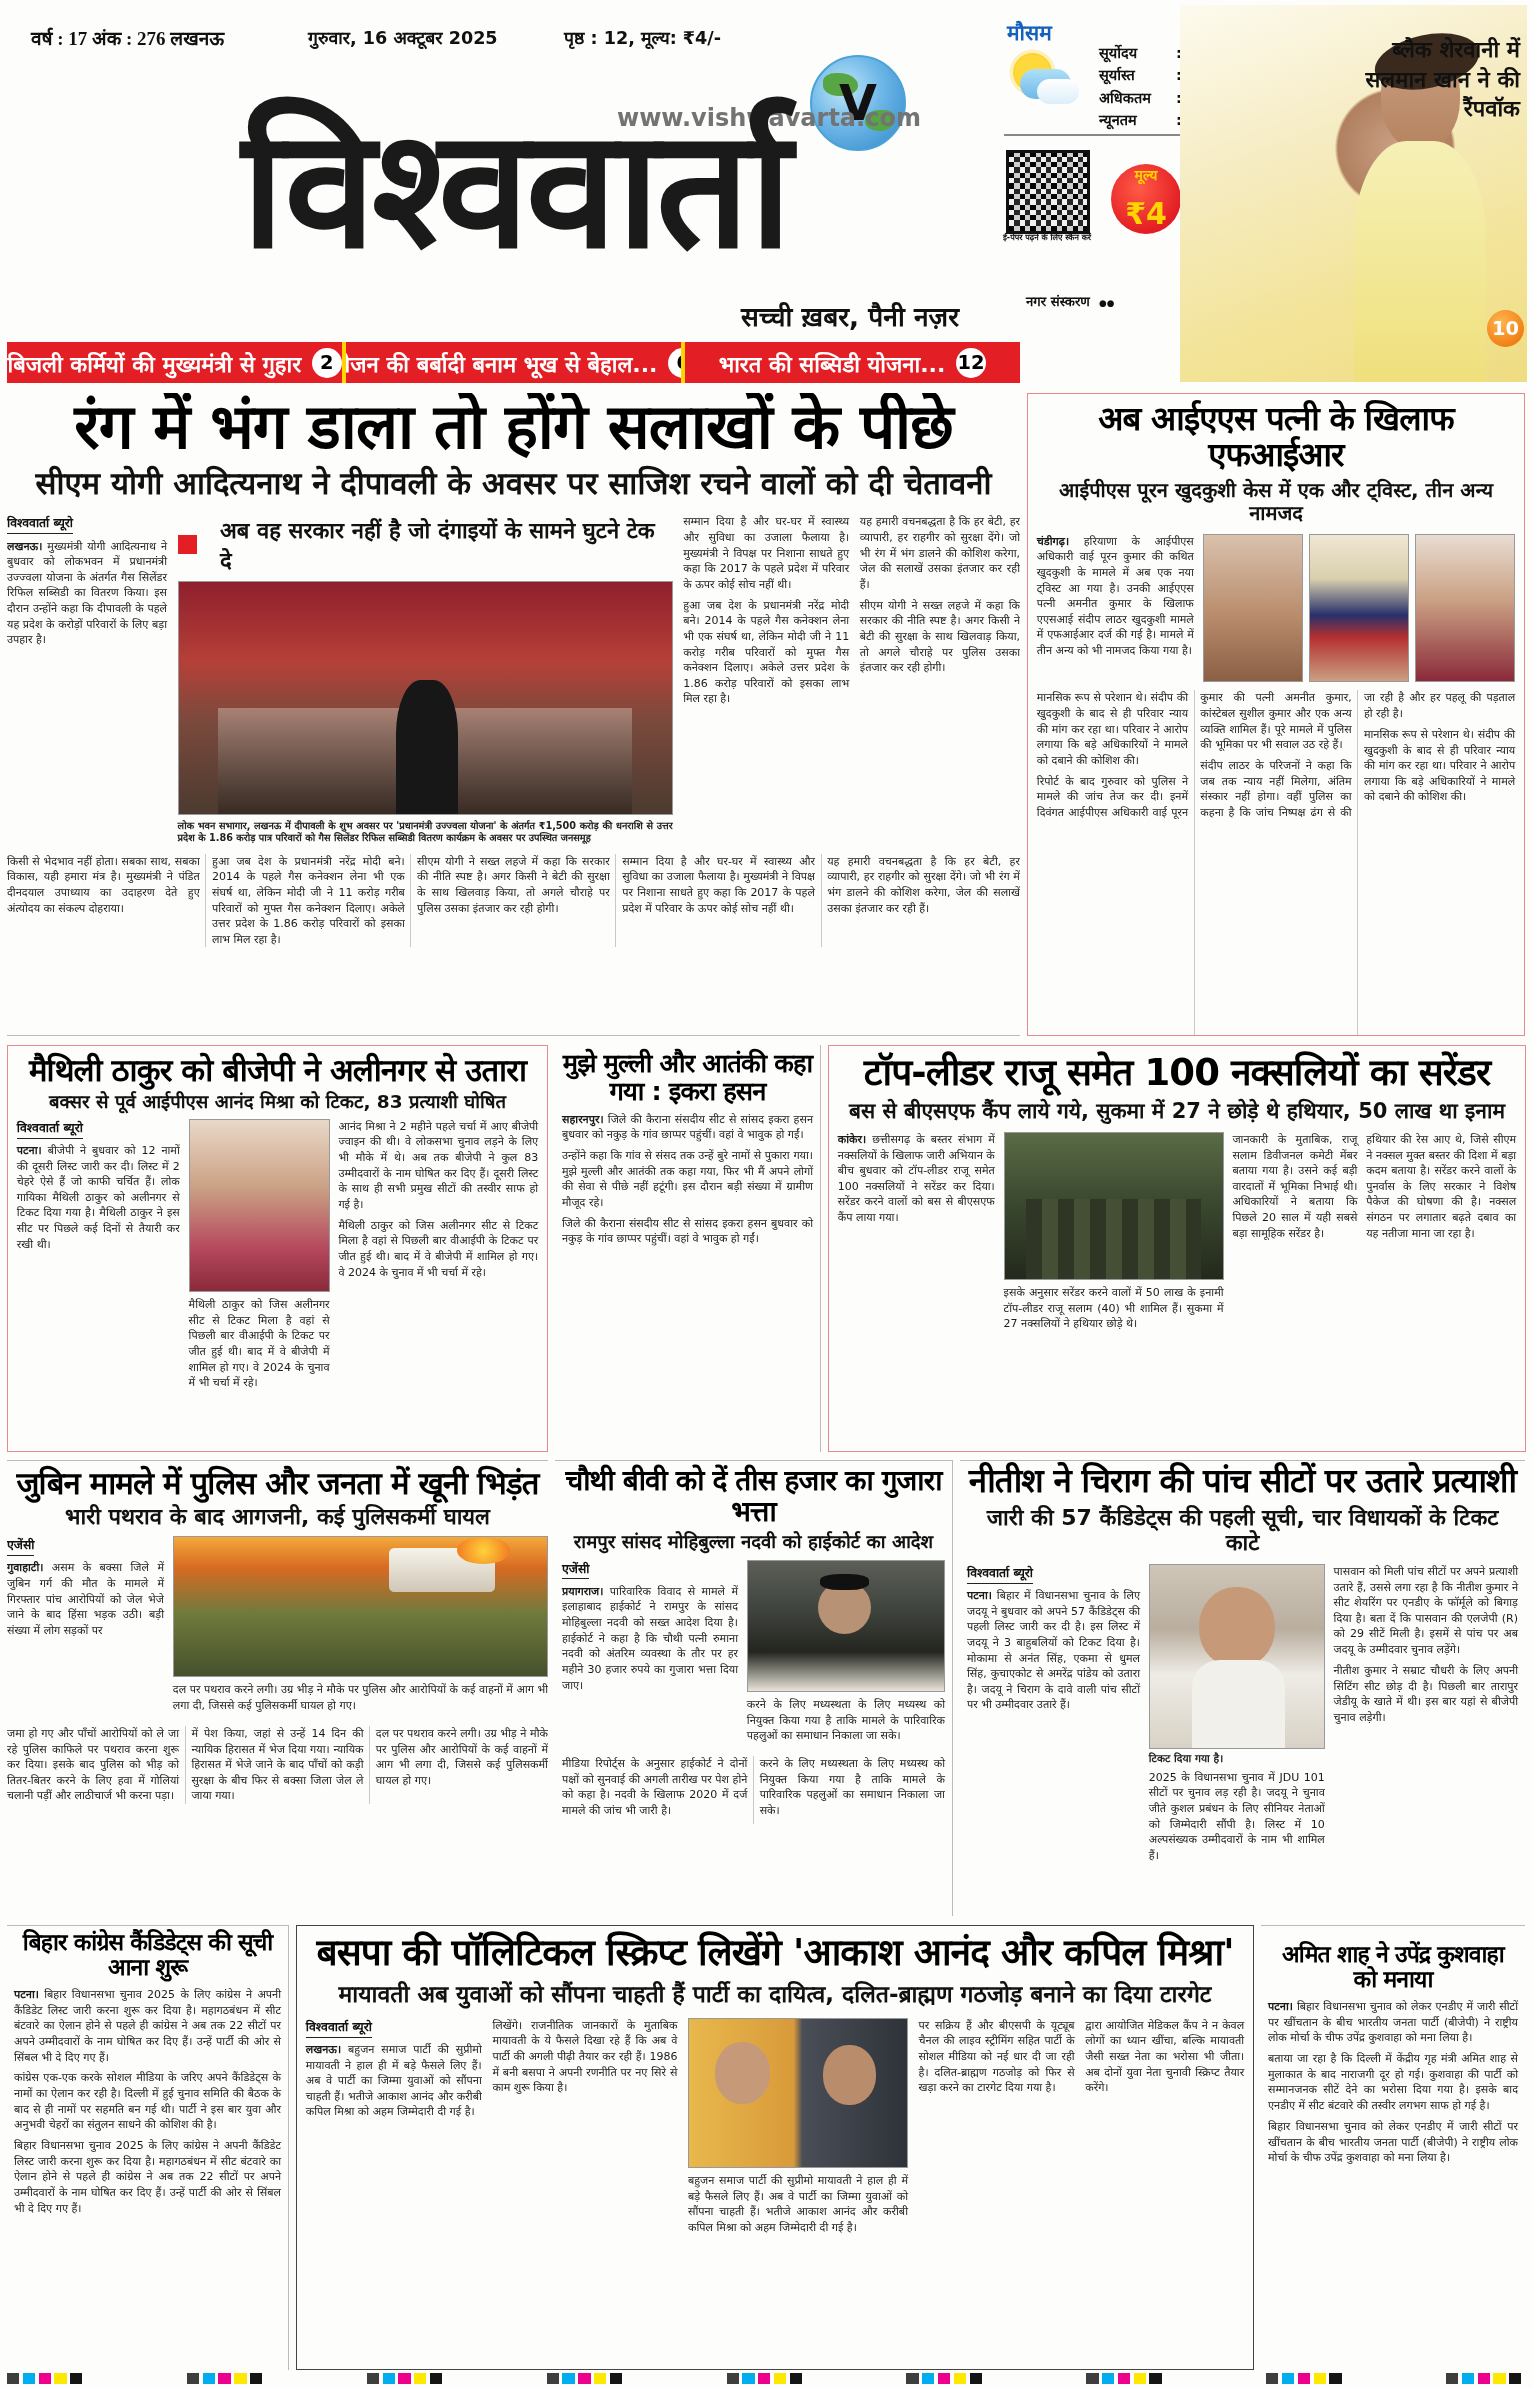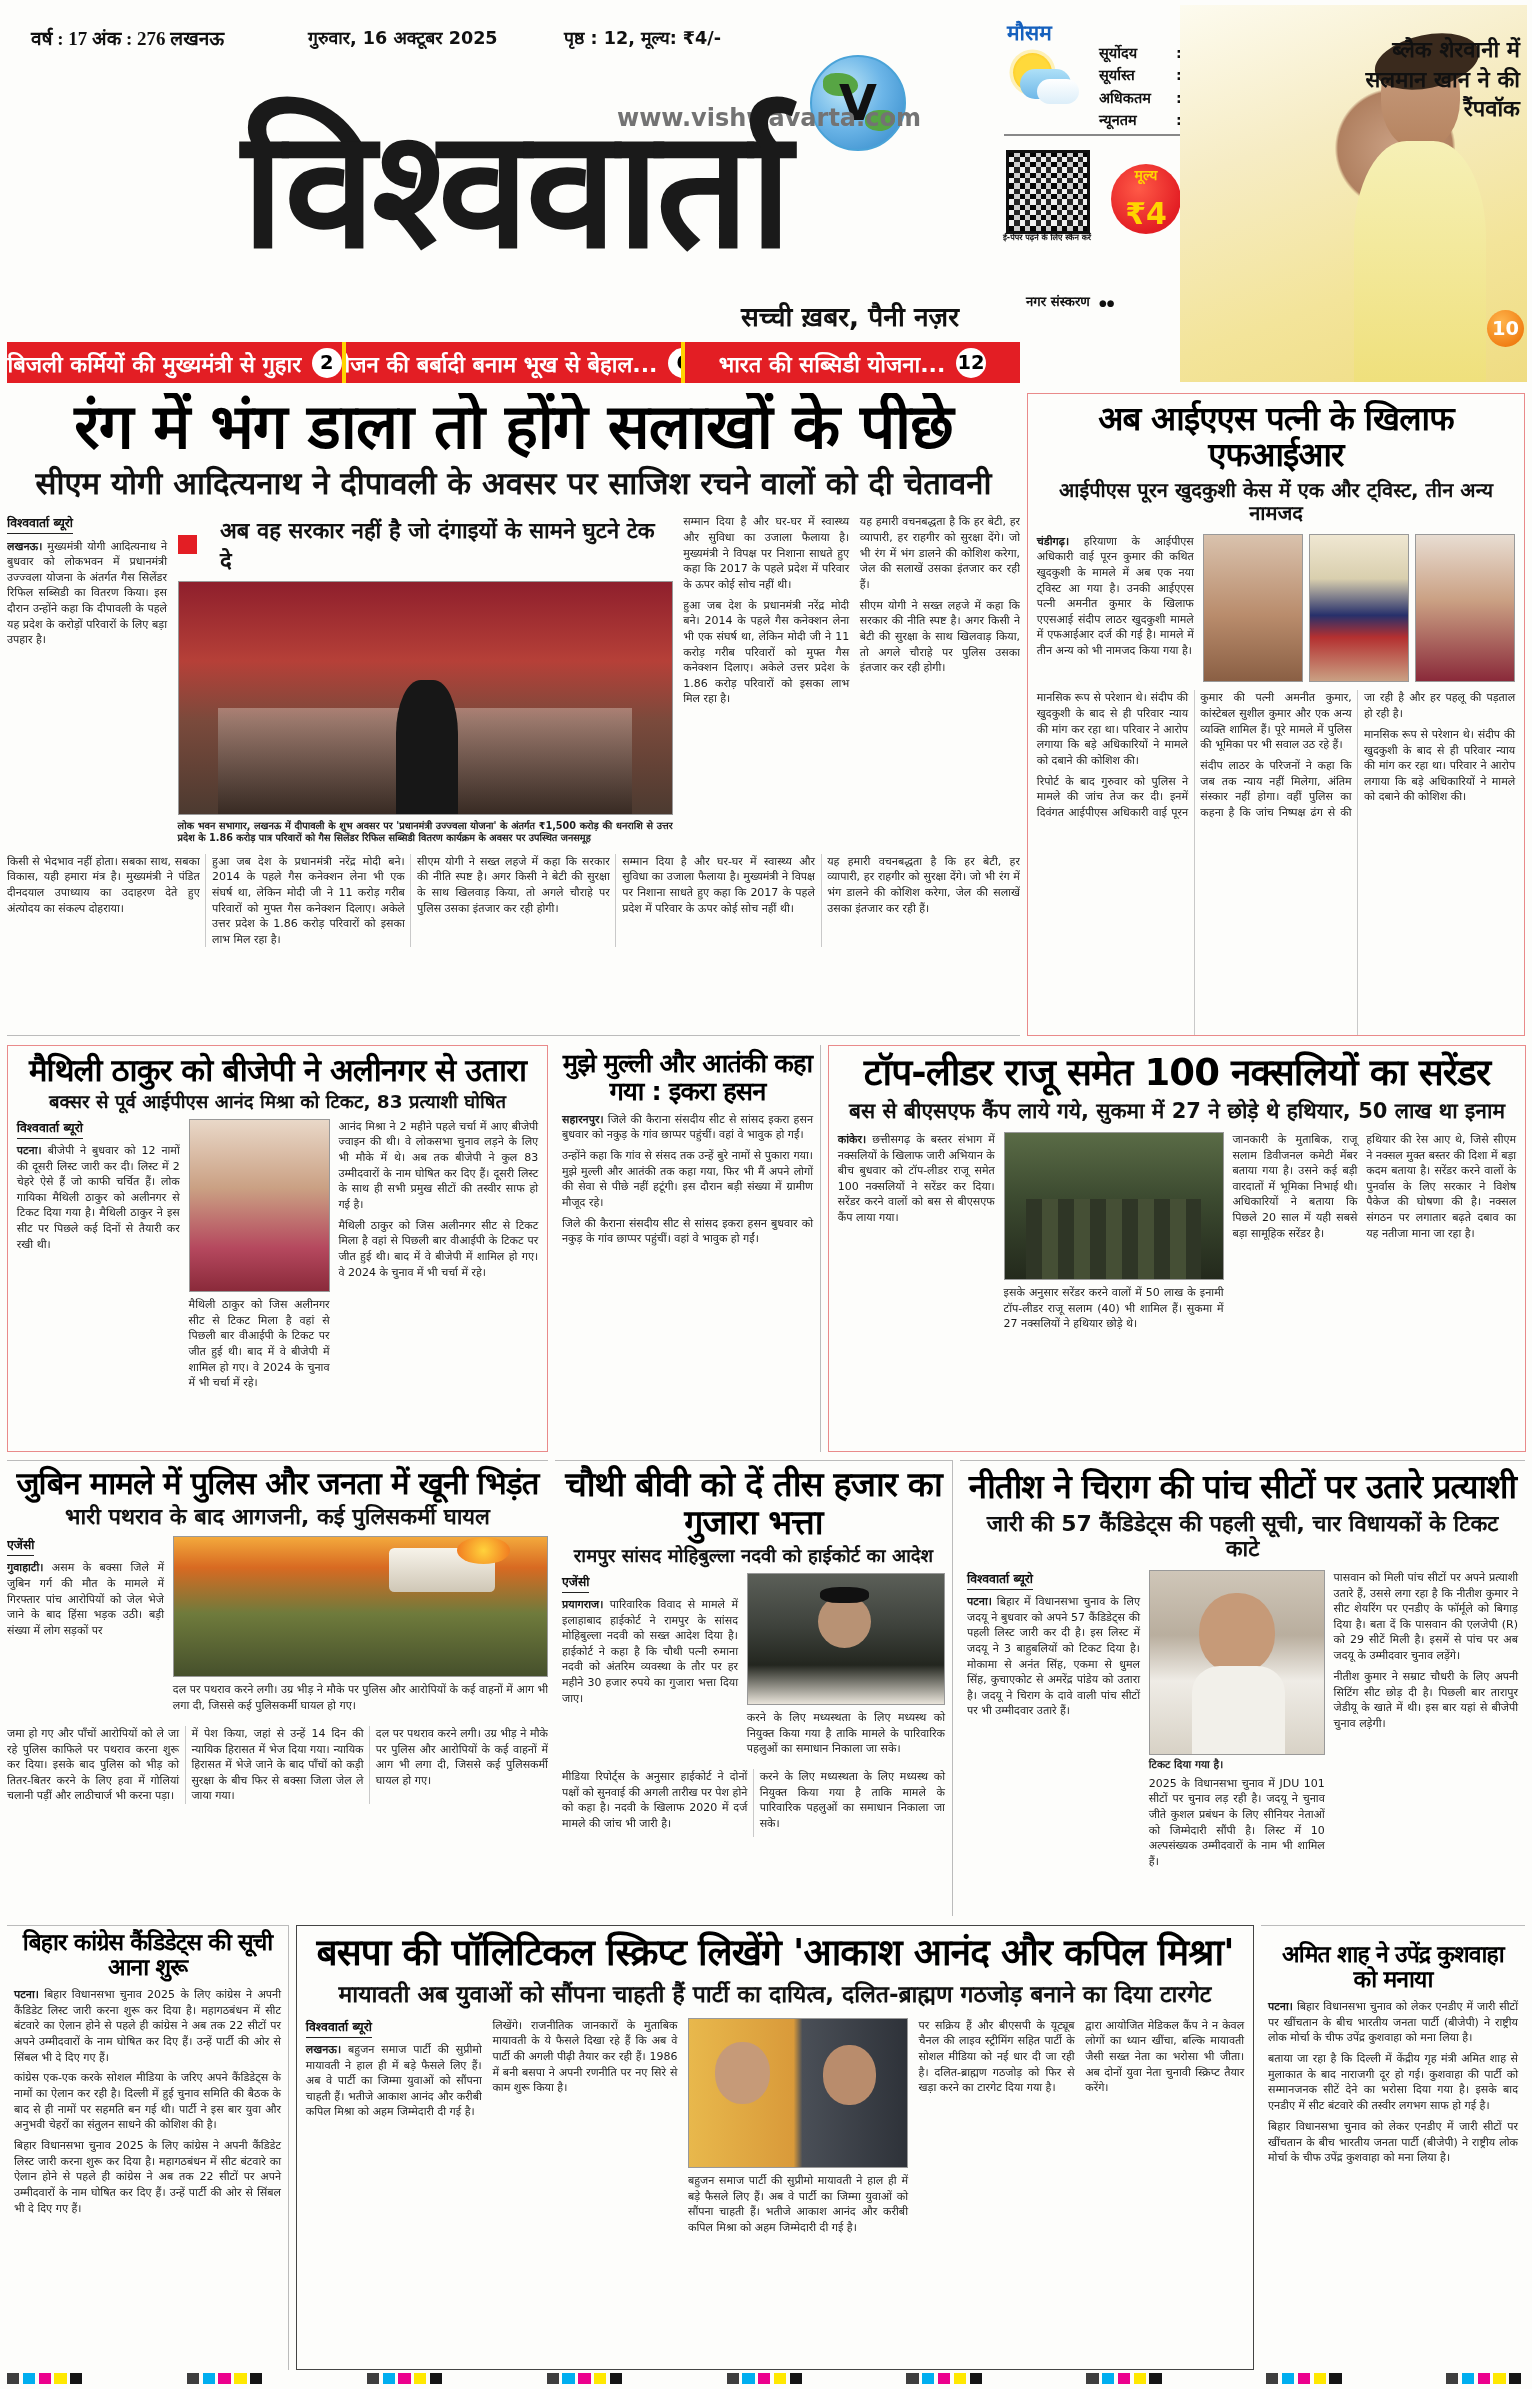--- a/index.html
+++ b/index.html
@@ -271,21 +271,21 @@
       </div>
     </div>
     <div class="body cols3" style="margin-top:7px;">
       <p>जमा हो गए और पाँचों आरोपियों को ले जा रहे पुलिस काफिले पर पथराव करना शुरू कर दिया। इसके बाद पुलिस को भीड़ को तितर-बितर करने के लिए हवा में गोलियां चलानी पड़ीं और लाठीचार्ज भी करना पड़ा।</p>
       <p>में पेश किया, जहां से उन्हें 14 दिन की न्यायिक हिरासत में भेज दिया गया। न्यायिक हिरासत में भेजे जाने के बाद पाँचों को कड़ी सुरक्षा के बीच फिर से बक्सा जिला जेल ले जाया गया।</p>
       <p>दल पर पथराव करने लगी। उग्र भीड़ ने मौके पर पुलिस और आरोपियों के कई वाहनों में आग भी लगा दी, जिससे कई पुलिसकर्मी घायल हो गए।</p>
     </div>
   </div>
 
   <div class="a box" id="alimony" style="left:555px;top:1460px;width:398px;height:456px;border-top:0.9px solid #bbb;border-right:0.9px solid #bbb;padding:5.3px 7px;">
-    <div class="hl" style="font-size:34px;">चौथी बीवी को दें तीस हजार का गुजारा भत्ता</div>
+    <div class="hl" style="font-size:28px;">चौथी बीवी को दें तीस हजार का गुजारा भत्ता</div>
     <div class="sub" style="font-size:18.5px;margin-top:3.5px;">रामपुर सांसद मोहिबुल्ला नदवी को हाईकोर्ट का आदेश</div>
     <div style="display:flex;gap:8.8px;margin-top:7px;">
       <div style="width:176px;flex:0 0 auto;">
         <span class="byline">एजेंसी</span>
         <div class="body">
             <p><span class="dl">प्रयागराज।</span> <span>पारिवारिक विवाद से मामले में इलाहाबाद हाईकोर्ट ने रामपुर के सांसद मोहिबुल्ला नदवी को सख्त आदेश दिया है। हाईकोर्ट ने कहा है कि चौथी पत्नी रुमाना नदवी को अंतरिम व्यवस्था के तौर पर हर महीने 30 हजार रुपये का गुजारा भत्ता दिया जाए।</span></p>
           </div>
       </div>
       <div style="flex:1;">
         <div class="ph" style="width:100%;height:132px;background:linear-gradient(180deg,#5b5f58 0%,#3e423c 40%,#23261f 70%,#e9e4da 100%);position:relative;">
@@ -296,21 +296,21 @@
             <p>करने के लिए मध्यस्थता के लिए मध्यस्थ को नियुक्त किया गया है ताकि मामले के पारिवारिक पहलुओं का समाधान निकाला जा सके।</p>
           </div>
       </div>
     </div>
     <div class="body cols2" style="margin-top:7px;">
       <p>मीडिया रिपोर्ट्स के अनुसार हाईकोर्ट ने दोनों पक्षों को सुनवाई की अगली तारीख पर पेश होने को कहा है। नदवी के खिलाफ 2020 में दर्ज मामले की जांच भी जारी है।</p>
       <p>करने के लिए मध्यस्थता के लिए मध्यस्थ को नियुक्त किया गया है ताकि मामले के पारिवारिक पहलुओं का समाधान निकाला जा सके।</p>
     </div>
   </div>
 
-  <div class="a box" id="nitish" style="left:960px;top:1460px;width:565px;height:456px;border-top:0.9px solid #bbb;padding:8px 7px;">
+  <div class="a box" id="nitish" style="left:960px;top:1460px;width:565px;height:456px;border-top:0.9px solid #bbb;padding:2px 7px;">
     <div class="hl" style="font-size:33px;">नीतीश ने चिराग की पांच सीटों पर उतारे प्रत्याशी</div>
     <div class="sub" style="font-size:22px;margin-top:5.3px;">जारी की 57 कैंडिडेट्स की पहली सूची, चार विधायकों के टिकट काटे</div>
     <div style="display:flex;gap:8.8px;margin-top:8.8px;">
       <div style="width:173px;flex:0 0 auto;">
         <span class="byline">विश्ववार्ता ब्यूरो</span>
         <div class="body">
             <p><span class="dl">पटना।</span> <span>बिहार में विधानसभा चुनाव के लिए जदयू ने बुधवार को अपने 57 कैंडिडेट्स की पहली लिस्ट जारी कर दी है। इस लिस्ट में जदयू ने 3 बाहुबलियों को टिकट दिया है। मोकामा से अनंत सिंह, एकमा से धुमल सिंह, कुचाएकोट से अमरेंद्र पांडेय को उतारा है। जदयू ने चिराग के दावे वाली पांच सीटों पर भी उम्मीदवार उतारे हैं।</span></p>
           </div>
       </div>
       <div style="width:176px;flex:0 0 auto;">

